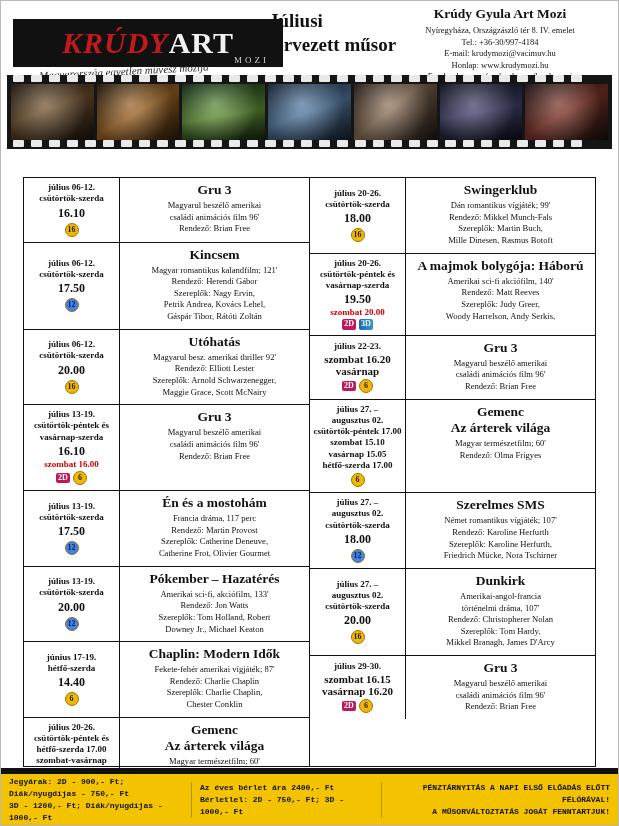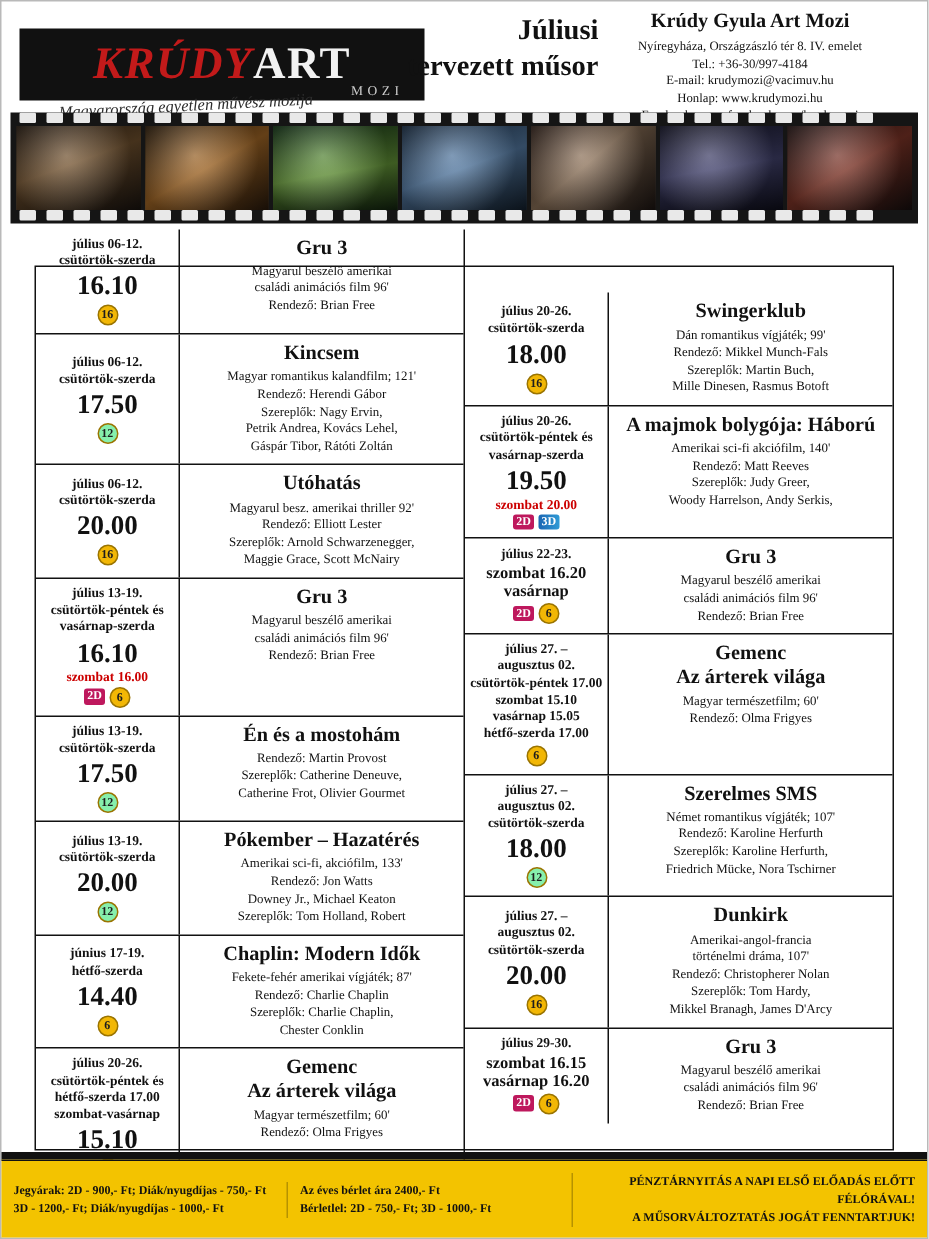--- a/index.html
+++ b/index.html
@@ -34,21 +34,21 @@
   .logo-mozi {
     position:absolute; right:14px; bottom:2px;
     font-size:9px; color:#cfcfcf; letter-spacing:3px;
   }
   .logo-sub {
     position:absolute; left:38px; top:64px;
     font-style:italic; font-size:11px; color:#2c2c2c;
     transform: rotate(-3deg);
   }
   .center-title {
-    position:absolute; left:268px; top:8px; width:130px; text-align:right;
+    position:absolute; left:268px; top:8px; width:130px; text-align:left;
     font-weight:bold; font-size:19px; line-height:1.25;
   }
   .right-block {
     position:absolute; right:8px; top:4px; width:220px; text-align:center;
     font-size:8.5px; line-height:1.35;
   }
   .right-block .cinema-name {
     font-size:13.5px; font-weight:bold; margin-bottom:2px;
   }
 
@@ -79,75 +79,74 @@
     content:""; position:absolute; inset:0;
     background:radial-gradient(circle at 40% 35%, rgba(255,255,255,.28), rgba(0,0,0,.45) 70%);
   }
 
   
   .program {
     position:absolute; left:22px; right:22px; top:176px; bottom:58px;
     border:1.5px solid #111;
     display:flex;
     background:#fff;
-    align-items:center;
   }
   .col {
     flex:1; display:flex; flex-direction:column;
   }
   .col.left { border-right:1.5px solid #111; }
   .row {
     display:flex; border-bottom:1px solid #111;
   }
   .row:last-child { border-bottom:none; }
   .cell-date {
     width:96px; flex:0 0 96px; border-right:1px solid #111;
     padding:4px 2px 5px 2px; text-align:center;
     display:flex; flex-direction:column; align-items:center; justify-content:center;
   }
   .cell-info {
     flex:1; padding:4px 4px 6px 4px; text-align:center;
   }
   .dt { font-size:9px; font-weight:bold; line-height:1.25; }
-  .time { font-size:18px; font-weight:bold; margin-top:1px; }
+  .time { font-size:12px; font-weight:bold; margin-top:1px; }
   .time.small { font-size:11px; }
   .sat-red { color:#cc0000; font-size:9px; font-weight:bold; }
   .title {
     font-size:13.5px; font-weight:bold; margin-bottom:2px; line-height:1.2;
   }
   .desc { font-size:8.6px; line-height:1.35; }
 
   
   .badge-row { display:flex; align-items:center; justify-content:center; gap:3px; margin-top:2px; }
   .age {
     width:14px; height:14px; border-radius:50%;
     background:#f2b705; border:1px solid #9a7400;
     color:#1d1d1d; font-size:8px; font-weight:bold;
     display:inline-flex; align-items:center; justify-content:center;
     line-height:1;
   }
   .age.g16 { background:#f2b705; }
-  .age.g12 { background:#86efac; }
+  .age.g12 { background:#3b82f6; }
   .d2d {
     font-size:8px; font-weight:bold; color:#ffffff; background:#be185d;
     border-radius:2px; padding:0 2px; line-height:1.3;
   }
   .d3d {
     font-size:8px; font-weight:bold; color:#ffffff;
     background:linear-gradient(90deg,#1b66b3,#2f9bd6);
     border-radius:2px; padding:0 2px; line-height:1.3;
   }
 
   
   .footer {
     position:absolute; left:0; right:0; bottom:0; height:52px;
     background:#f3c300;
     border-top:1.5px solid #111;
     display:flex; align-items:center;
-    font-size:8px; font-weight:bold;
+    font-size:8px; font-weight:bold;font-family:Liberation Mono, monospace;
   }
   .fcol { padding:0 8px; line-height:1.5; }
   .fcol.c1 { width:190px; }
   .fcol.c2 { width:190px; border-left:1px solid rgba(0,0,0,.25); }
   .fcol.c3 { flex:1; border-left:1px solid rgba(0,0,0,.25); text-align:right; }
   .strip-bottom {
     position:absolute; left:0; right:0; bottom:52px; height:5px; background:#111;
   }
 </style>
 </head>
@@ -372,20 +371,21 @@
             <div class="time">17.50</div>
             <div class="badge-row">
               <span class="age g12">12</span>
             </div>
           </div>
           <div class="cell-info">
             <div class="title">
               <div>Én és a mostohám</div>
             </div>
             <div class="desc">
+              <div>Francia dráma, 117 perc</div>
               <div>Rendező: Martin Provost</div>
               <div>Szereplők: Catherine Deneuve,</div>
               <div>Catherine Frot, Olivier Gourmet</div>
             </div>
           </div>
         </div>
         <div class="row">
           <div class="cell-date">
             <div class="dt">
               <div>július 13-19.</div>
@@ -398,22 +398,22 @@
               <span class="age g12">12</span>
             </div>
           </div>
           <div class="cell-info">
             <div class="title">
               <div>Pókember – Hazatérés</div>
             </div>
             <div class="desc">
               <div>Amerikai sci-fi, akciófilm, 133'</div>
               <div>Rendező: Jon Watts</div>
+              <div>Szereplők: Tom Holland, Robert</div>
               <div>Downey Jr., Michael Keaton</div>
-              <div>Szereplők: Tom Holland, Robert</div>
             </div>
           </div>
         </div>
         <div class="row">
           <div class="cell-date">
             <div class="dt">
               <div>június 17-19.</div>
             </div>
             <div class="dt">
               <div>hétfő-szerda</div>

